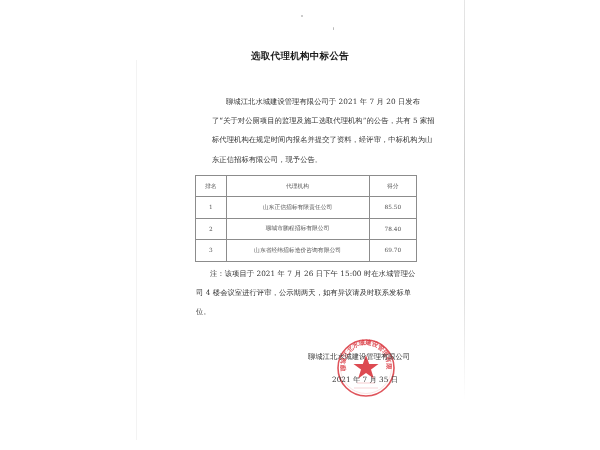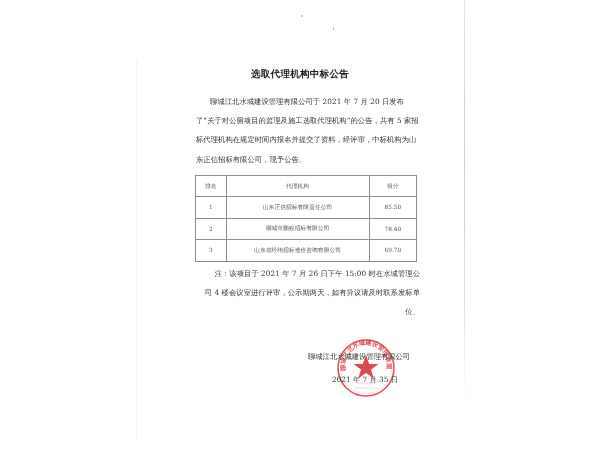--- a/index.html
+++ b/index.html
@@ -10,31 +10,31 @@
     .page-edge {
       position: absolute; left: 464px; top: 0; width: 1px; height: 400px;
       background: linear-gradient(to bottom, #e6e6e6, #cfcfcf 40%, #e0e0e0 75%, rgba(230,230,230,0));
     }
     .page-edge-left {
       position: absolute; left: 136px; top: 60px; width: 1px; height: 380px;
       background: rgba(235,235,235,0.6);
     }
     .speck { position: absolute; width: 2px; height: 2px; background: #bbb; border-radius: 1px; }
     .title {
-      position: absolute; left: 0; width: 600px; top: 68px; text-align: center;
+      position: absolute; left: 0; width: 600px; top: 50px; text-align: center;
       font-family: "DejaVu Sans", "Liberation Sans", sans-serif; font-weight: bold;
       font-size: 9.5px; color: #1a1a1a; letter-spacing: 0.3px;
     }
     .para {
       position: absolute; left: 196px; width: 224px; font-size: 7.3px; line-height: 19.2px;
       color: #333; letter-spacing: 0.05px;
     }
     .para .indent { display: inline-block; width: 14px; }
-    .body-para { top: 92px; }
-    .note-para { top: 264px; text-align: right; }
+    .body-para { top: 92px; margin-left: 16px; }
+    .note-para { top: 264px; }
     table.results {
       position: absolute; left: 195px; top: 175px; width: 222px; border-collapse: collapse;
       font-size: 5.8px; color: #555;
     }
     table.results th, table.results td {
       border: 1px solid #8c8c8c; text-align: center; font-weight: normal; height: 20.6px; padding: 0;
     }
     table.results th { height: 20px; }
     .col-rank { width: 30px; }
     .col-agency { width: 145px; }

